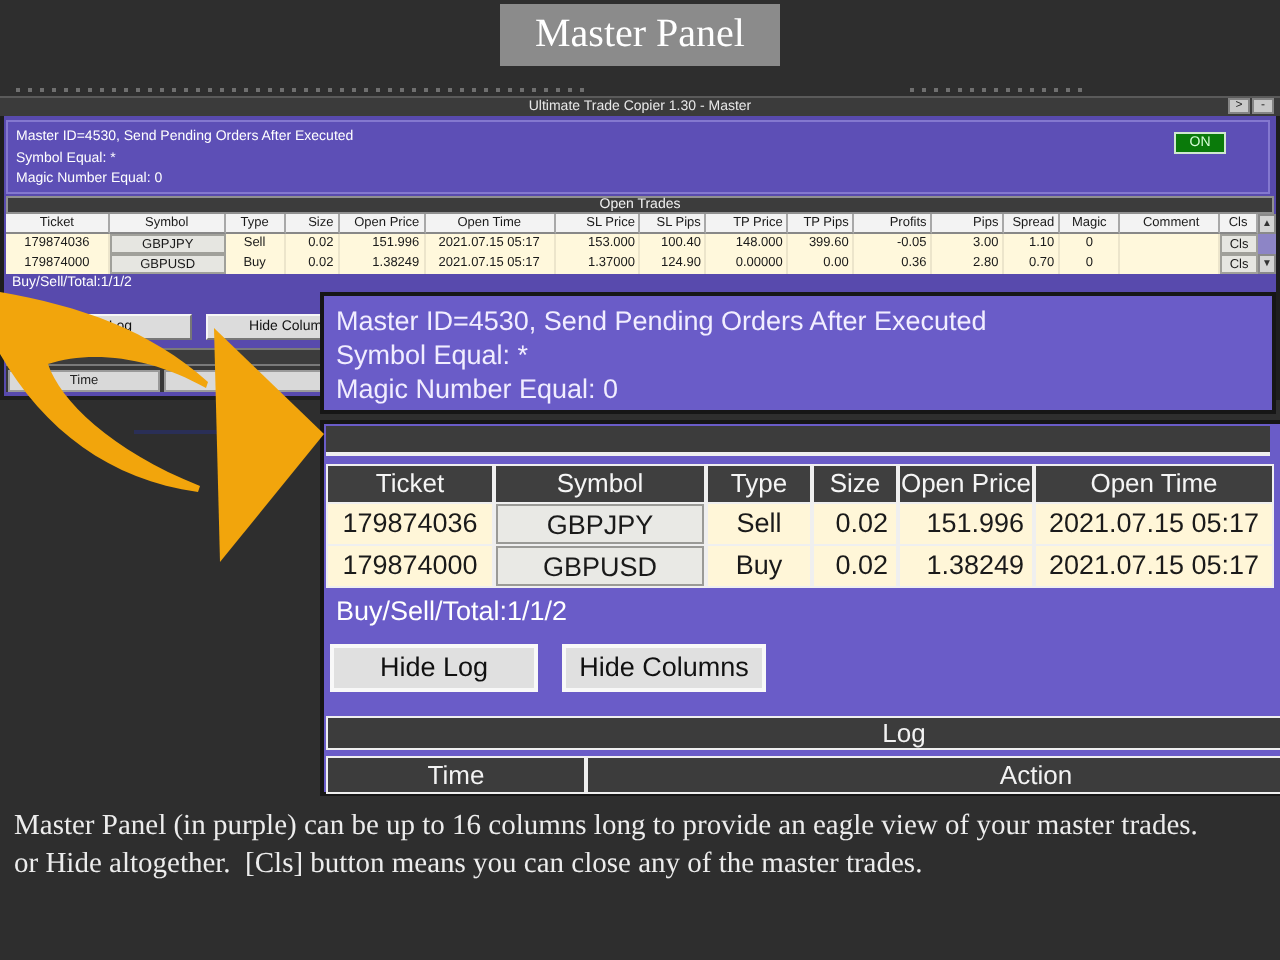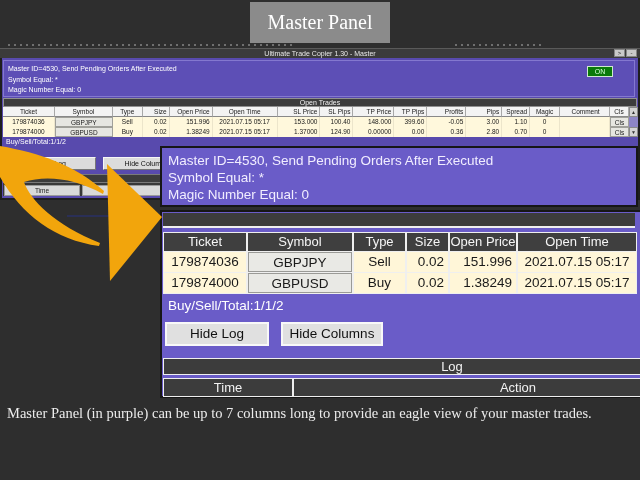--- a/index.html
+++ b/index.html
@@ -1,20 +1,20 @@
 <!DOCTYPE html>
 <html><head>
 <meta charset="utf-8">
 <style>
   html,body{margin:0;padding:0;}
   body{width:640px;height:480px;position:relative;overflow:hidden;background:#2e2e2e;
        font-family:"Liberation Sans",sans-serif;}
   .abs{position:absolute;box-sizing:border-box;}
   
-  .banner{left:250px;top:2px;width:140px;height:41px;background:#8b8b8b;color:#fff;
+  .banner{left:250px;top:2px;width:140px;height:31px;background:#8b8b8b;color:#fff;
     font-family:"Liberation Serif",serif;font-size:20px;display:flex;align-items:center;justify-content:center;}
   .dashes{height:2px;background:repeating-linear-gradient(90deg,#6f6f6f 0 2px,transparent 2px 6px);}
   
   .window{left:0;top:48px;width:640px;height:152px;}
   .titlebar{left:0;top:0;width:640px;height:10px;background:#3b3b3b;border-top:1px solid #5a5a5a;
     color:#e8e8e8;font-size:7px;line-height:9px;text-align:center;}
   .tbtn{top:1px;width:11px;height:8px;background:#c9c9c9;border:1px solid #858585;color:#222;
     font-size:6px;line-height:6px;text-align:center;}
   .client{left:0;top:10px;width:640px;height:142px;background:#584aad;
     border:2px solid #1e1e1e;border-top:none;}
@@ -212,14 +212,15 @@
     </div>
   </div>
 </div>
 
 <svg class="arrow" viewBox="0 0 170 300">
   <path d="M 0,146 C 40,153 75,165 104,191 L 103,194 C 75,178 45,175 24,182 C 30,200 55,225 100,243 L 99,246 C 55,240 22,215 0,177 Z" fill="#f2a50c"></path>
   <path d="M 107,164 L 162,217 L 110,281 Z" fill="#f2a50c"></path>
 </svg>
 
 <div class="abs caption">
-  <div>Master Panel (in purple) can be up to 7 columns long to provide an eagle view of your master trades.</div>
+  <div>Master Panel (in purple) can be up to 16 columns long to provide an eagle view of your master trades.</div>
+  <div>or Hide altogether.  [Cls] button means you can close any of the master trades.</div>
 </div>
 
 </body></html>

